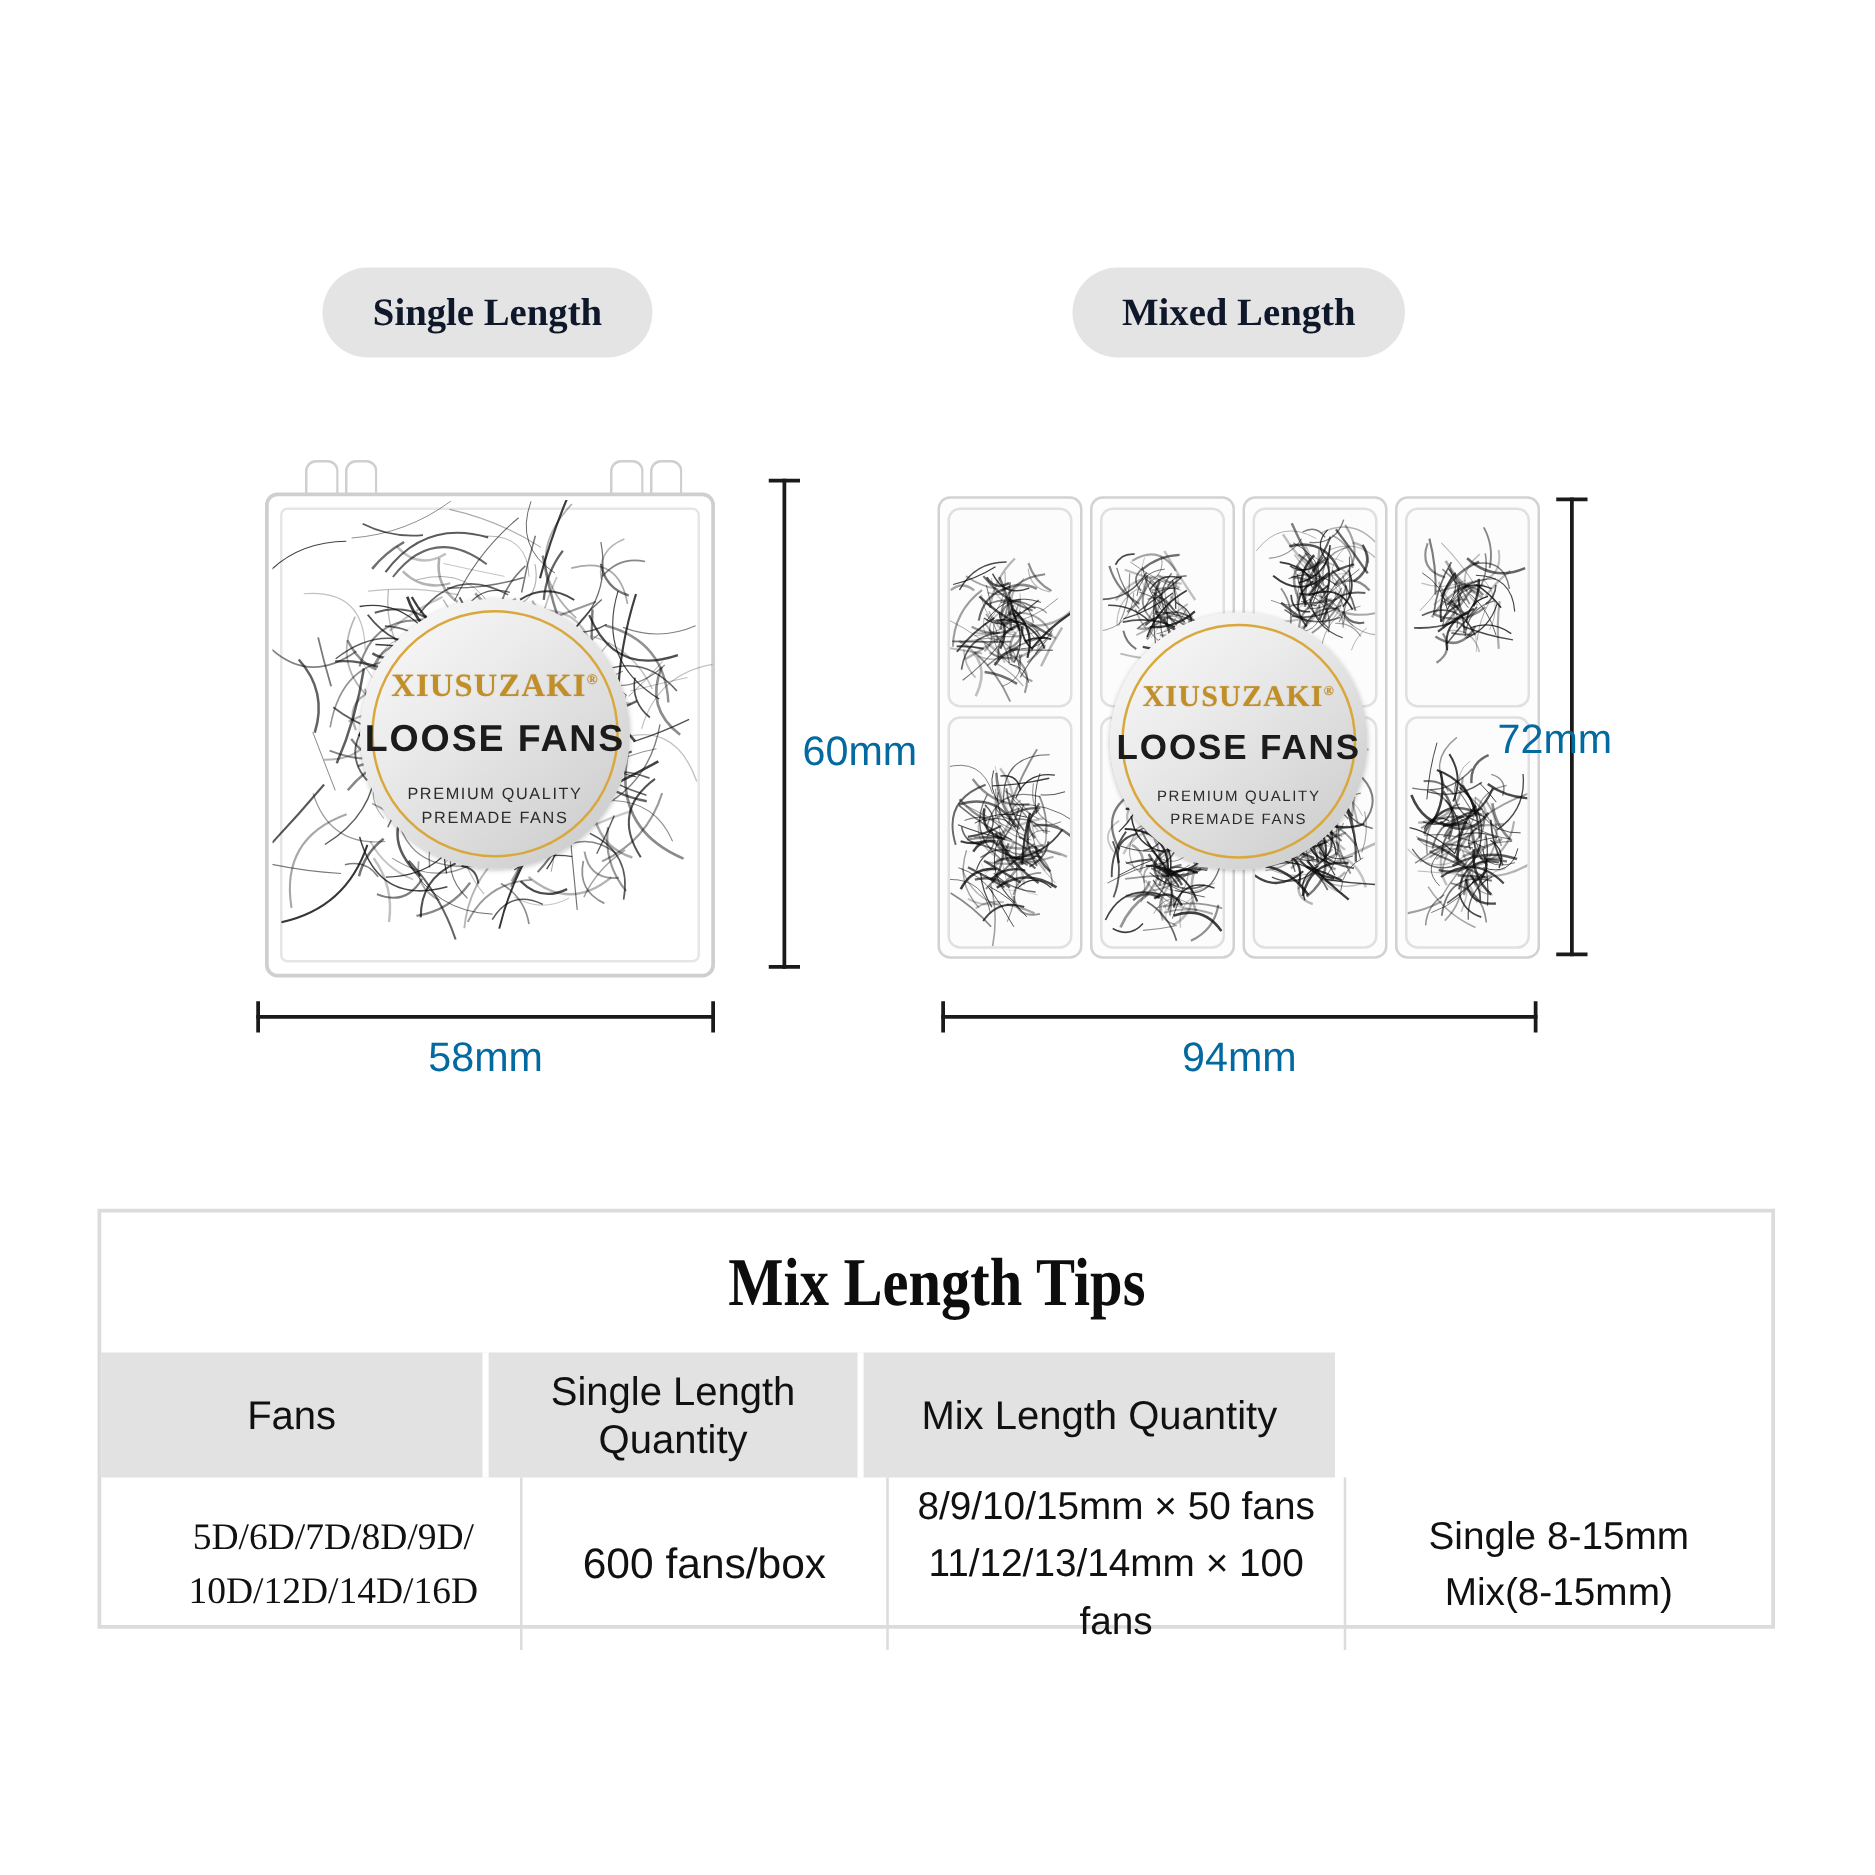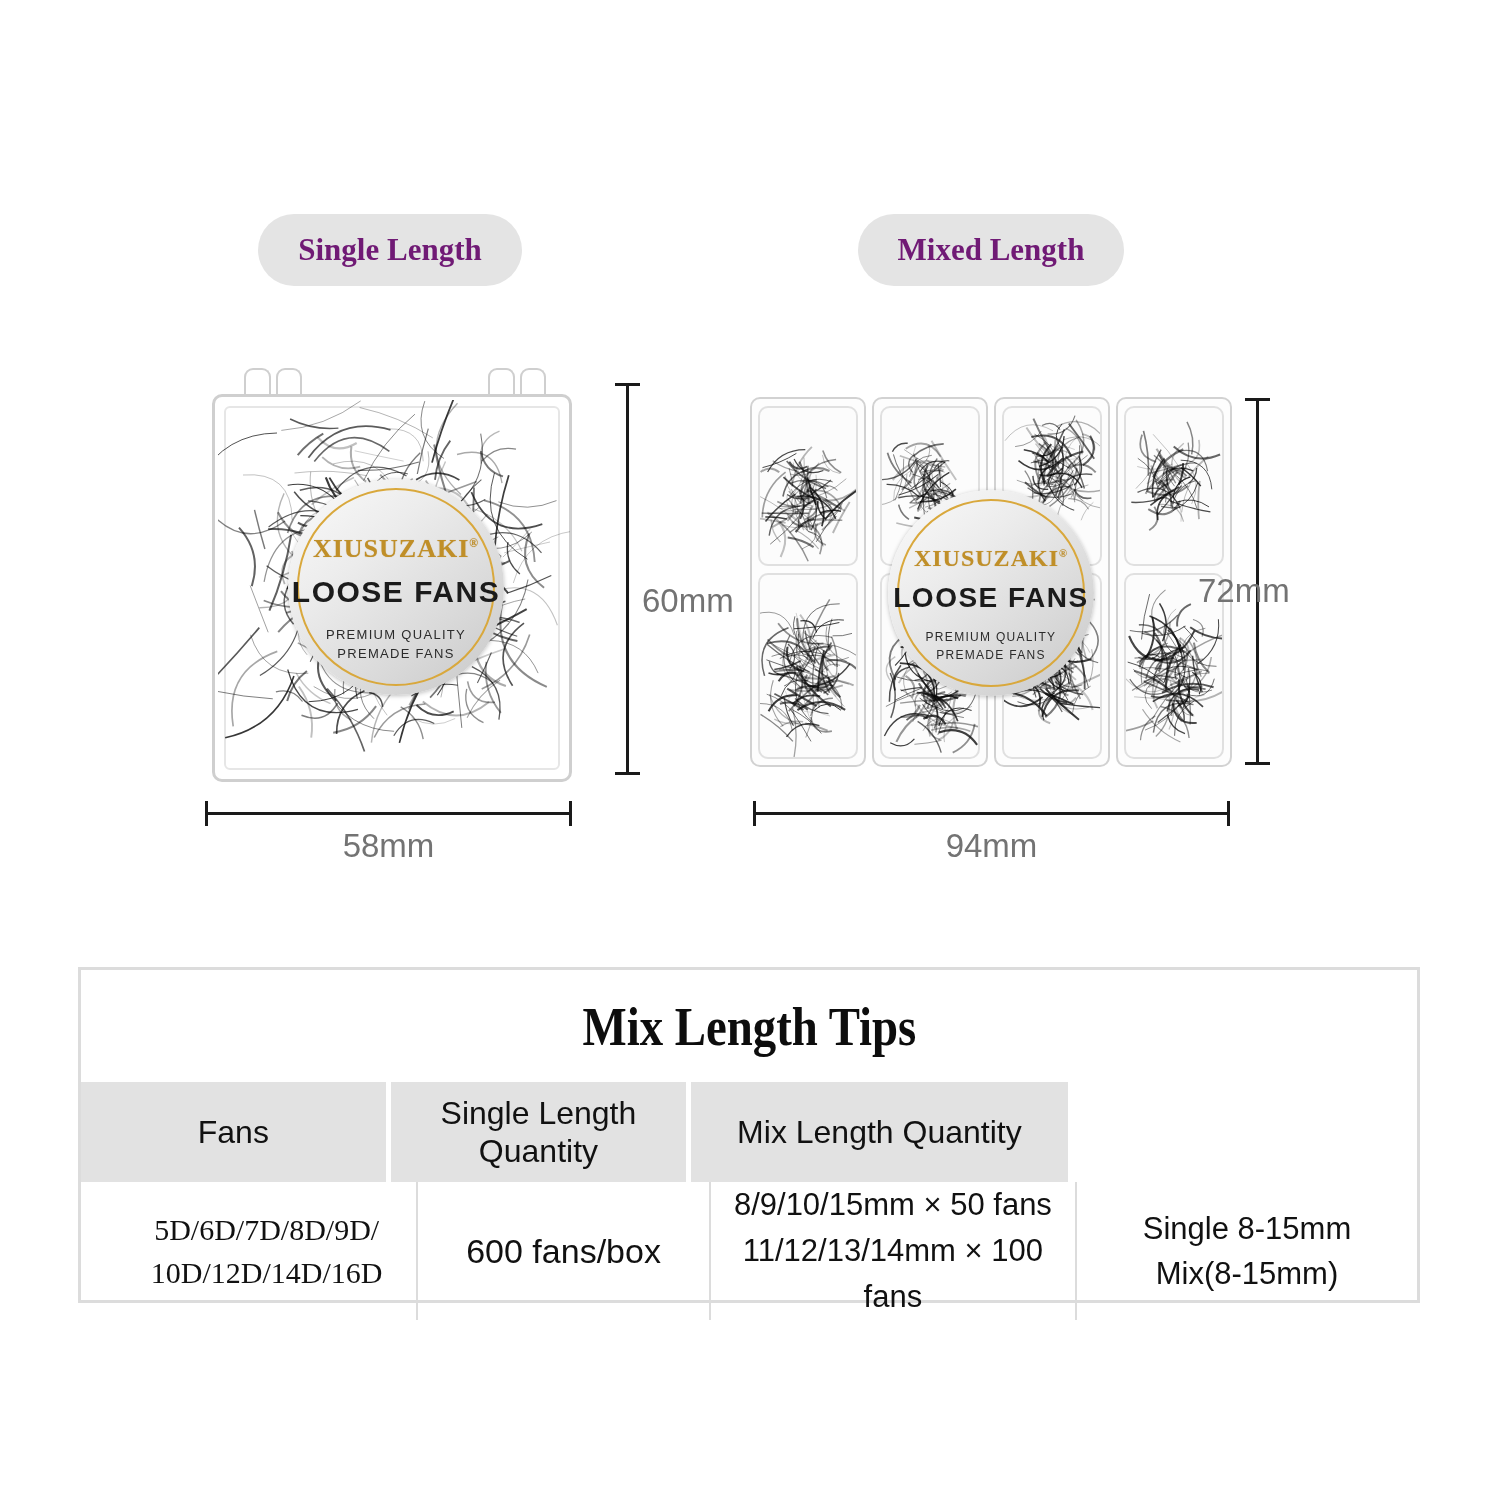--- a/index.html
+++ b/index.html
@@ -2,21 +2,21 @@
 <html><head>
 <meta charset="utf-8">
 <style>
   html,body{margin:0;padding:0;background:#fff;}
   #canvas{position:relative;width:1500px;height:1500px;background:#fff;overflow:hidden;
           font-family:"Liberation Sans", sans-serif;color:#1a1a1a;}
 
   
   .badge{position:absolute;top:214px;height:72px;border-radius:36px;background:#e4e4e4;
          display:flex;align-items:center;justify-content:center;
-         font-family:"Liberation Serif", serif;font-weight:700;font-size:31px;color:#701a75;}
+         font-family:"Liberation Serif", serif;font-weight:700;font-size:31px;color:#0f172a;}
   #badge-single{left:258px;width:264px;}
   #badge-mixed{left:858px;width:266px;}
 
   
   .hinge{position:absolute;top:368px;width:58px;height:28px;display:flex;gap:5px;}
   .hinge span{flex:1;border:2px solid #cfcfcf;border-bottom:none;border-radius:9px 9px 0 0;background:#fff;}
   #box-single{position:absolute;left:212px;top:394px;width:360px;height:388px;
               border:3px solid #cfcfcf;border-radius:10px;background:#fff;box-sizing:border-box;}
   #box-single .inner-rim{position:absolute;inset:9px;border:2px solid #e6e6e6;border-radius:6px;}
   #box-single svg{position:absolute;left:3px;top:3px;}
@@ -46,21 +46,21 @@
   .strip{position:absolute;top:397px;width:116px;height:370px;border:2px solid #d2d2d2;
          border-radius:10px;background:#fdfdfd;box-sizing:border-box;}
   .well{position:absolute;left:6px;width:100px;border:2px solid #e0e0e0;border-radius:10px;
         background:#fcfcfc;box-sizing:border-box;overflow:hidden;}
   .well.top{top:7px;height:160px;}
   .well.bottom{top:174px;height:186px;}
   .well svg{position:absolute;left:0;top:0;}
 
   
   .dim{position:absolute;background:#1a1a1a;}
-  .dim-label{position:absolute;font-size:33px;color:#737373;}
+  .dim-label{position:absolute;font-size:33px;color:#0369a1;}
 
   
   #spec-table{position:absolute;left:78px;top:967px;width:1342px;height:336px;
               border:3px solid #dcdcdc;background:#fff;box-sizing:border-box;}
   #table-title-row{height:112px;display:flex;align-items:center;justify-content:center;}
   #table-title-row .t{font-family:"Liberation Serif", serif;font-weight:700;font-size:52px;
                       color:#0d0d0d;transform:scaleX(.9) scaleY(1.05);}
   .trow{display:grid;grid-template-columns:311fr 302fr 378fr 351fr;}
   #table-header-row{height:100px;}
   #table-header-row .cell{background:#e2e2e2;display:flex;align-items:center;justify-content:center;

